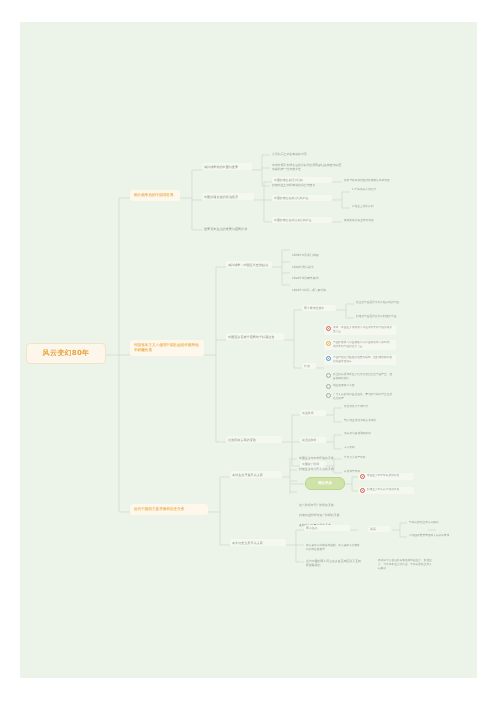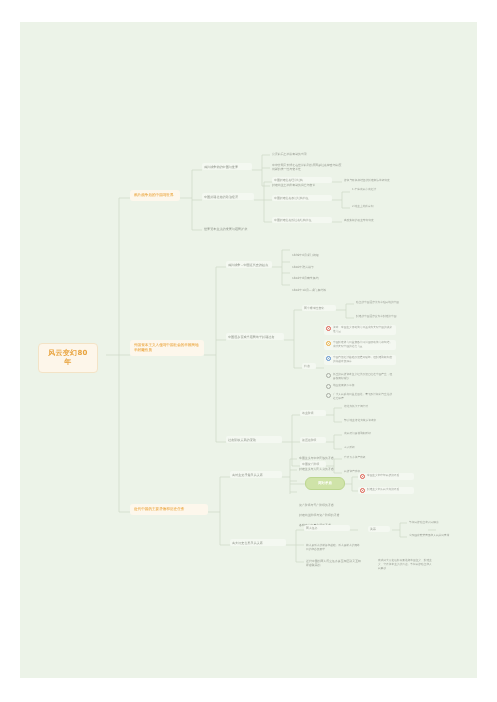--- a/index.html
+++ b/index.html
@@ -204,21 +204,21 @@
           <path d="M276,540 L284,540"></path>
           <path d="M330,508 L338,508"></path>
           <path d="M372,508 L380,508"></path>
           <path d="M380,501 L380,515"></path>
           <path d="M380,501 L387,501"></path>
           <path d="M380,515 L387,515"></path>
           <path d="M408,508 L416,508"></path>
         </g>
       </svg>
 
-      <div class="node root" style="left:18px;top:321px;width:60px;">风云变幻80年</div>
+      <div class="node root" style="left:6px;top:321px;width:80px;">风云变幻80年</div>
 
       <div class="node lvl1" style="left:110px;top:168px;width:50px;">鸦片战争后的中国与世界</div>
 
       <div class="node lvl2 boxed" style="left:182px;top:141px;width:50px;">鸦片战争前的中国与世界</div>
       <div class="node lvl3" style="left:250px;top:129px;width:60px;">公元前后土地私有制的出现</div>
       <div class="node lvl3" style="left:250px;top:140px;width:76px;">中华文明又长期走在世界前列的原因是社会整合与制度创新的统一性与变革性</div>
       <div class="node lvl3" style="left:250px;top:160px;width:62px;">封建地主土地所有制的兴亡与变革</div>
 
       <div class="node lvl2 boxed" style="left:182px;top:171px;width:52px;">中国封建社会的政治经济</div>
       <div class="node lvl3 boxed" style="left:252px;top:155px;width:60px;">中国封建社会经济结构</div>

